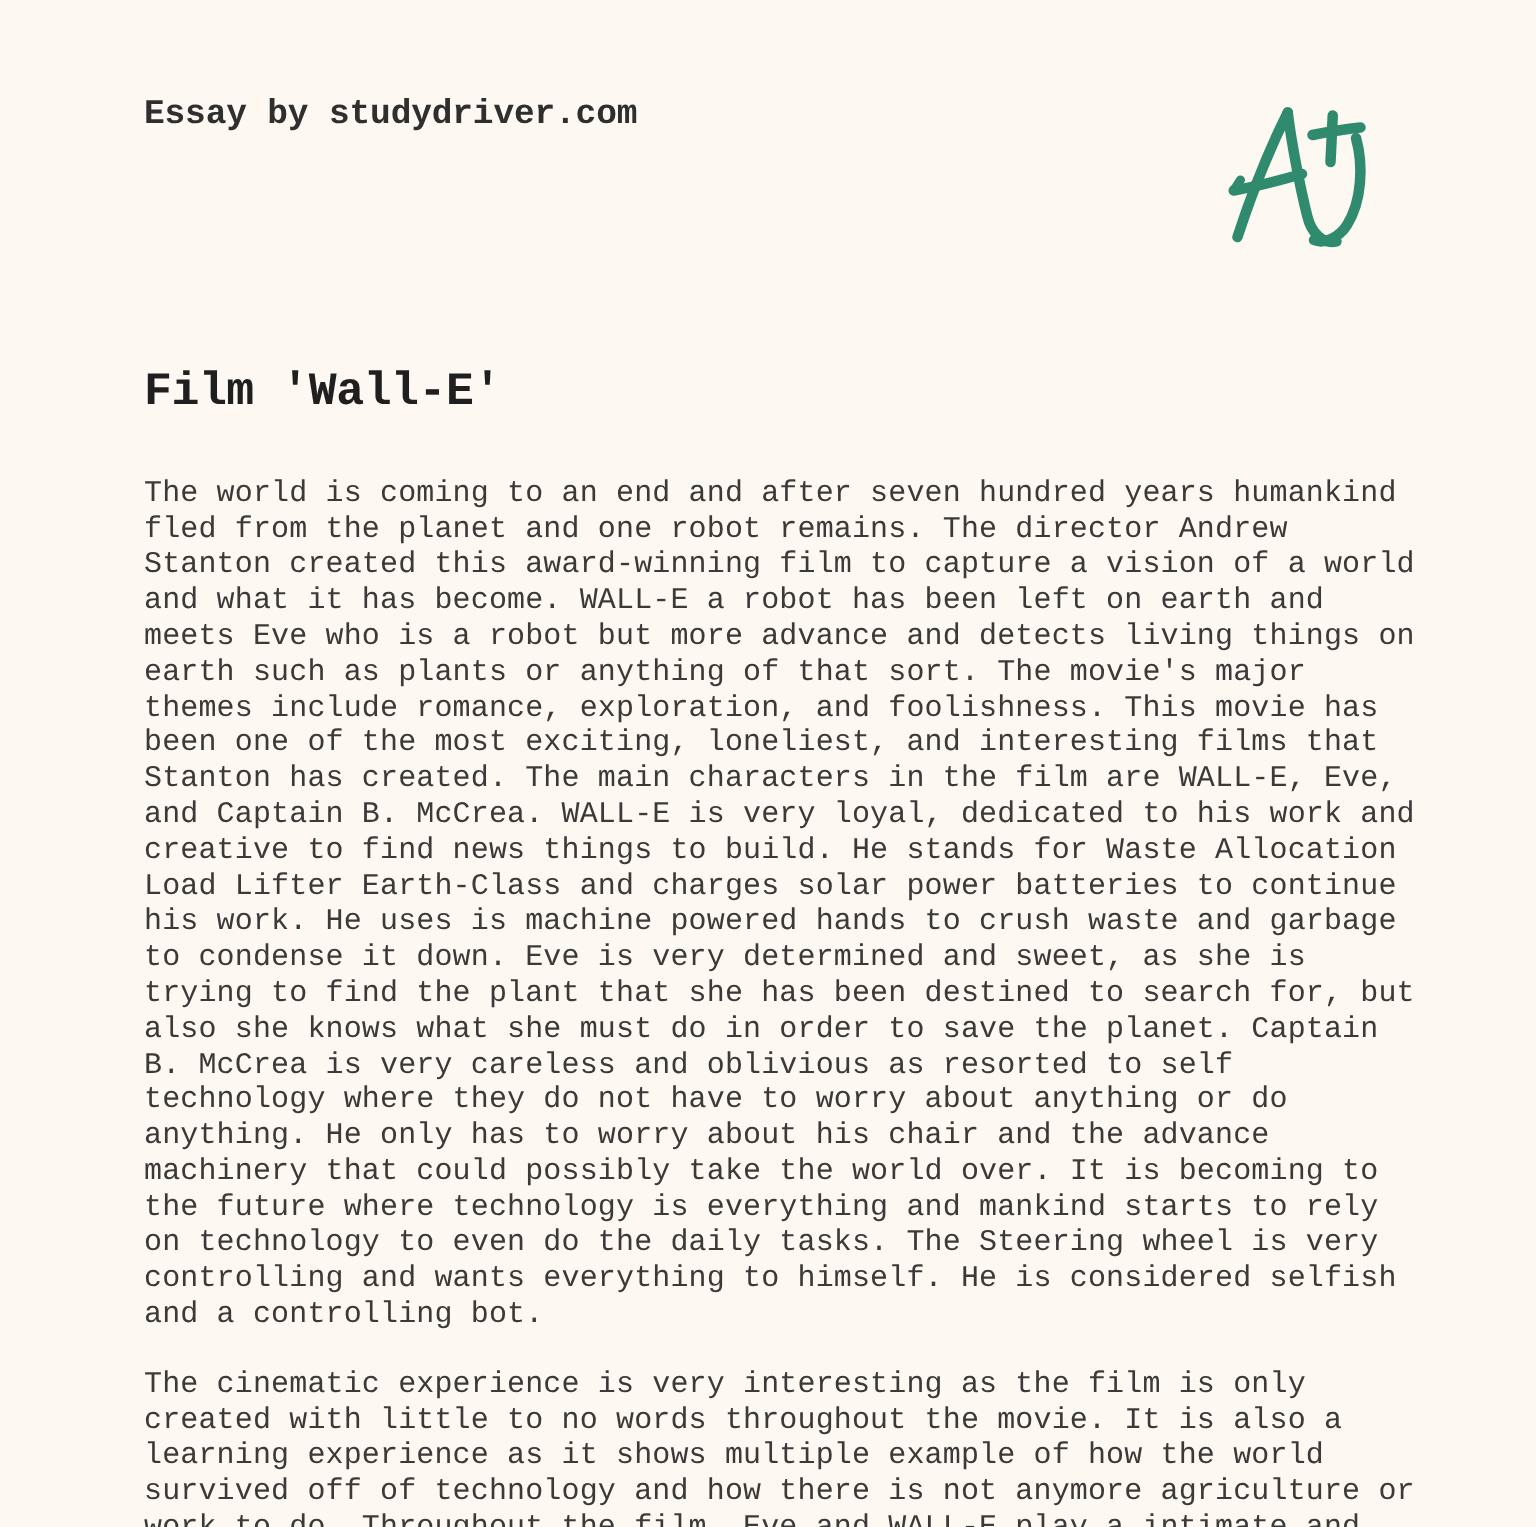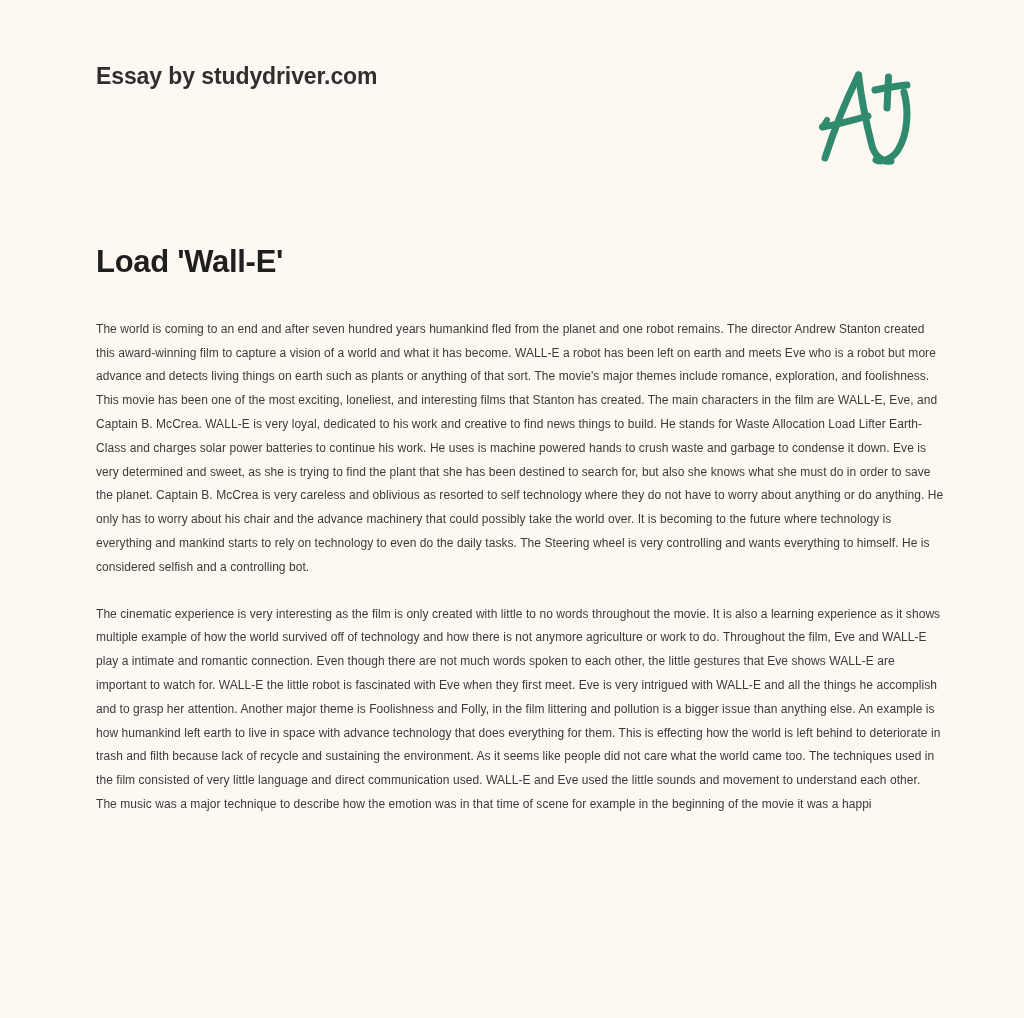--- a/index.html
+++ b/index.html
@@ -15,20 +15,21 @@
     color: #3a3a3a;
     overflow: hidden;
     position: relative;
   }
 
   .page {
     position: relative;
     width: 976px;
     height: 1018px;
     box-sizing: border-box;
+    font-family: Liberation Mono, monospace;
   }
 
   
   .header {
     position: absolute;
     left: 0;
     top: 0;
     width: 1024px;
     height: 200px;
   }
@@ -95,21 +96,21 @@
     letter-spacing: -0.3px;
     line-height: 1.25;
   }
 
   .article-body {
     padding-top: 36px;
   }
 
   .article-body p {
     margin: 0 0 23px 0;
-    font-size: 12px;
+    font-size: 20px;
     line-height: 23.8px;
     color: #3c3a39;
     text-align: left;
     letter-spacing: 0.005em;
   }
   .article-body p:last-child {
     margin-bottom: 0;
     margin-top: 22px;
   }
 </style>
@@ -141,21 +142,21 @@
           <path d="M63 28 C 73 26, 85 24, 95 23" stroke-width="7"></path>
 
           <path d="M92 30 C 97 48, 96 72, 86 88 C 81 96, 71 101, 64 98" stroke-width="7"></path>
         </g>
       </svg>
     </div>
 
   </div>
 
   <div class="article">
-    <h1 class="article-title">Load 'Wall-E'</h1>
+    <h1 class="article-title">Film 'Wall-E'</h1>
 
     <div class="article-body">
       <p>The world is coming to an end and after seven hundred years humankind fled from the planet and one robot remains. The director Andrew Stanton created this award-winning film to capture a vision of a world and what it has become. WALL-E a robot has been left on earth and meets Eve who is a robot but more advance and detects living things on earth such as plants or anything of that sort. The movie's major themes include romance, exploration, and foolishness. This movie has been one of the most exciting, loneliest, and interesting films that Stanton has created. The main characters in the film are WALL-E, Eve, and Captain B. McCrea. WALL-E is very loyal, dedicated to his work and creative to find news things to build. He stands for Waste Allocation Load Lifter Earth-Class and charges solar power batteries to continue his work. He uses is machine powered hands to crush waste and garbage to condense it down. Eve is very determined and sweet, as she is trying to find the plant that she has been destined to search for, but also she knows what she must do in order to save the planet. Captain B. McCrea is very careless and oblivious as resorted to self technology where they do not have to worry about anything or do anything. He only has to worry about his chair and the advance machinery that could possibly take the world over. It is becoming to the future where technology is everything and mankind starts to rely on technology to even do the daily tasks. The Steering wheel is very controlling and wants everything to himself. He is considered selfish and a controlling bot.</p>
       <p>The cinematic experience is very interesting as the film is only created with little to no words throughout the movie. It is also a learning experience as it shows multiple example of how the world survived off of technology and how there is not anymore agriculture or work to do. Throughout the film, Eve and WALL-E play a intimate and romantic connection. Even though there are not much words spoken to each other, the little gestures that Eve shows WALL-E are important to watch for. WALL-E the little robot is fascinated with Eve when they first meet. Eve is very intrigued with WALL-E and all the things he accomplish and to grasp her attention. Another major theme is Foolishness and Folly, in the film littering and pollution is a bigger issue than anything else. An example is how humankind left earth to live in space with advance technology that does everything for them. This is effecting how the world is left behind to deteriorate in trash and filth because lack of recycle and sustaining the environment. As it seems like people did not care what the world came too. The techniques used in the film consisted of very little language and direct communication used. WALL-E and Eve used the little sounds and movement to understand each other. The music was a major technique to describe how the emotion was in that time of scene for example in the beginning of the movie it was a happi</p>
     </div>
   </div>
 
 </div>
 
 </body></html>

